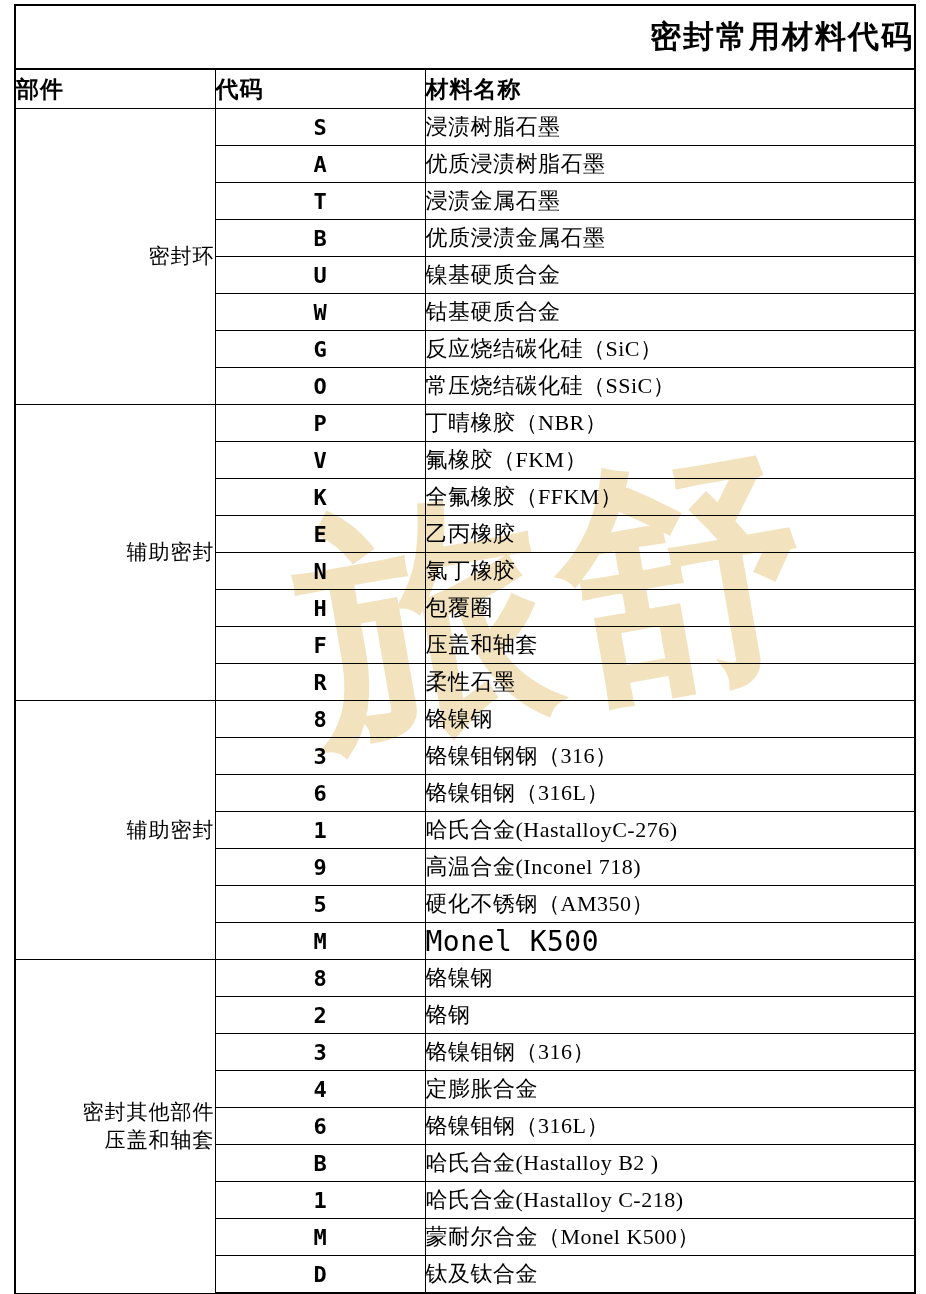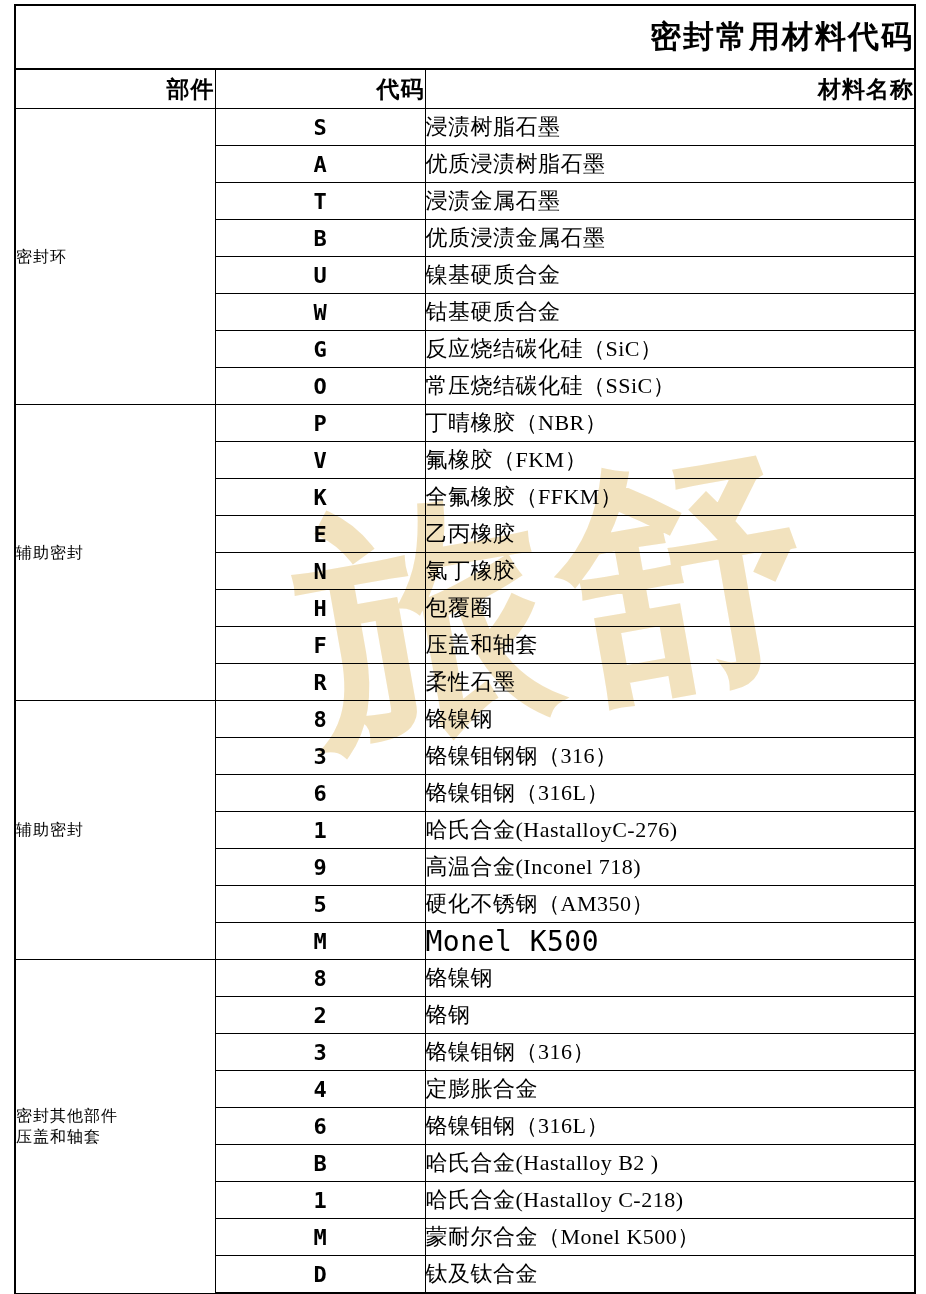--- a/index.html
+++ b/index.html
@@ -55,30 +55,30 @@
     border: 2px solid #000 !important;
     height: 62px;
     text-align: right;
     vertical-align: middle;
     font-size: 31px;
     font-weight: bold;
     letter-spacing: 2px;
   }
   .hdr {
     height: 38px;
+    text-align: left;
+    vertical-align: middle;
+    font-size: 23px;
+    font-weight: bold;
+    letter-spacing: 1px;
+  }
+  .grp {
     text-align: right;
     vertical-align: middle;
-    font-size: 23px;
-    font-weight: bold;
-    letter-spacing: 1px;
-  }
-  .grp {
-    text-align: left;
-    vertical-align: middle;
-    font-size: 16px;
+    font-size: 21px;
     letter-spacing: 1px;
     line-height: 1.35;
   }
   .code {
     height: 36px;
     text-align: center;
     vertical-align: middle;
     font-size: 22px;
     font-family: "DejaVu Sans Mono", "Liberation Mono", monospace;
     font-weight: bold;

